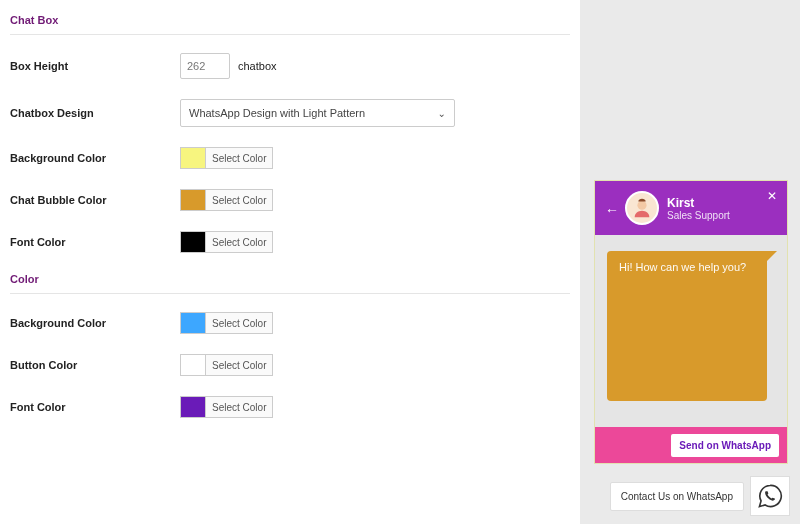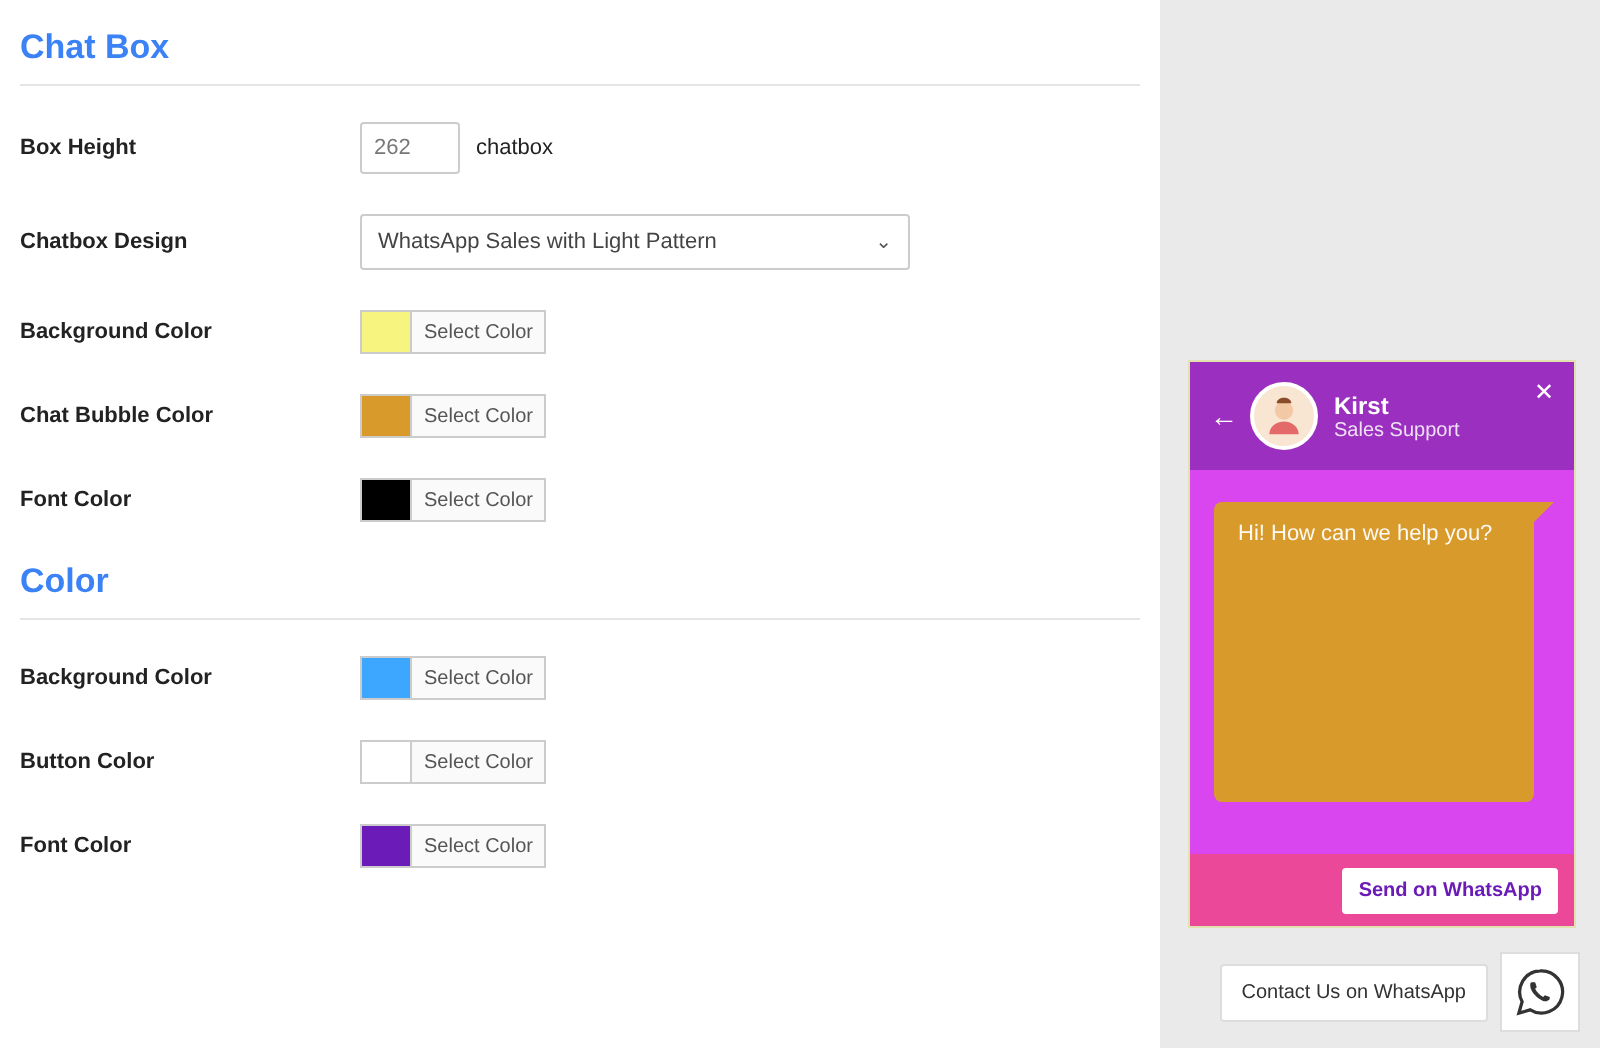--- a/index.html
+++ b/index.html
@@ -1,21 +1,21 @@
 <!DOCTYPE html>
 <html><head>
 <meta charset="utf-8">
 <style>
 *{box-sizing:border-box;margin:0;padding:0}
 body{font-family:-apple-system,BlinkMacSystemFont,"Segoe UI",Arial,sans-serif;font-size:12px;color:#333;background:#fff;width:800px;height:524px;overflow:hidden;position:relative}
 .layout{display:flex;height:524px}
 .main{flex:0 0 580px;padding:8px 10px 10px 10px;overflow:hidden}
 .side{flex:1;background:#eaeaea;position:relative}
 
-.section-title{color:#3b82f6;font-weight:700;font-size:17px;margin:6px 0 8px 0}
+.section-title{color:#701a75;font-weight:700;font-size:11px;margin:6px 0 8px 0}
 .hr{border:none;border-top:1px solid #e5e5e5;margin:4px 0 18px 0}
 
 .notice{border:1px solid #e8e8e8;text-align:center;padding:14px 10px;font-size:11px;color:#555;margin-bottom:22px}
 
 .row{display:flex;align-items:center;margin-bottom:20px}
 .row .lbl{flex:0 0 170px;font-weight:700;font-size:11px;color:#222}
 .num-input{width:50px;height:26px;border:1px solid #ccc;border-radius:2px;padding:0 6px;font-size:11px;color:#777}
 .unit{margin-left:8px;font-size:11px;color:#222}
 
 .select{width:275px;height:28px;border:1px solid #ccc;border-radius:2px;padding:0 26px 0 8px;font-size:11px;color:#444;background:#fff;position:relative;display:flex;align-items:center;cursor:pointer}
@@ -27,21 +27,21 @@
 
 
 .chatwidget{position:absolute;left:14px;right:12px;top:180px;background:#f7f57f;border:1px solid #e2e2b0;height:284px;display:flex;flex-direction:column}
 .chat-header{background:#9b2fbf;color:#fff;padding:8px 10px;display:flex;align-items:center;position:relative;height:54px}
 .back-arrow{font-size:14px;color:#fff;margin-right:6px;cursor:pointer}
 .avatar{width:34px;height:34px;border-radius:50%;background:#f9e6d2;border:2px solid #fff;display:flex;align-items:center;justify-content:center;margin-right:8px;font-size:18px}
 .agent-name{font-weight:700;font-size:12px}
 .agent-role{font-size:10px;color:rgba(255,255,255,.85)}
 .close-x{position:absolute;right:10px;top:8px;font-size:12px;cursor:pointer;color:#fff}
 
-.chat-body{flex:1;background:#d946ef;padding:16px 20px 8px 12px;position:relative}
+.chat-body{flex:1;background:#e5e5e5;padding:16px 20px 8px 12px;position:relative}
 .bubble{background:#d89a2b;border-radius:4px;padding:10px 12px;color:rgba(255,255,255,.95);font-size:11px;min-height:150px;position:relative}
 .bubble::after{content:"";position:absolute;top:0;right:-10px;width:0;height:0;border-top:14px solid #d89a2b;border-right:14px solid transparent}
 
 .chat-footer{background:#ec4899;height:36px;display:flex;align-items:center;justify-content:flex-end;padding:0 8px}
 .send-btn{background:#fff;color:#6a1bb8;border:none;border-radius:2px;font-size:10px;font-weight:600;padding:6px 8px;cursor:pointer}
 
 .contact-bar{position:absolute;right:10px;bottom:8px;display:flex;align-items:center;gap:6px}
 .contact-pill{background:#fff;border:1px solid #ddd;border-radius:2px;padding:8px 10px;font-size:10px;color:#333;cursor:pointer}
 .wa-icon{width:40px;height:40px;background:#fff;border:1px solid #ddd;display:flex;align-items:center;justify-content:center;cursor:pointer}
 .wa-icon svg{width:26px;height:26px}
@@ -58,21 +58,21 @@
 
     <div class="row">
       <div class="lbl">Box Height</div>
       <input class="num-input" value="262" style="">
       <span class="unit">chatbox</span>
     </div>
 
     <div class="row">
       <div class="lbl">Chatbox Design</div>
       <div class="select">
-        <span>WhatsApp Sales with Light Pattern</span>
+        <span>WhatsApp Design with Light Pattern</span>
         <span class="chev">⌄</span>
       </div>
     </div>
 
     <div class="row">
       <div class="lbl">Background Color</div>
       <div class="color-field">
         <div class="swatch" style="background:#f7f57f"></div>
         <div class="select-color">Select Color</div>
       </div>

